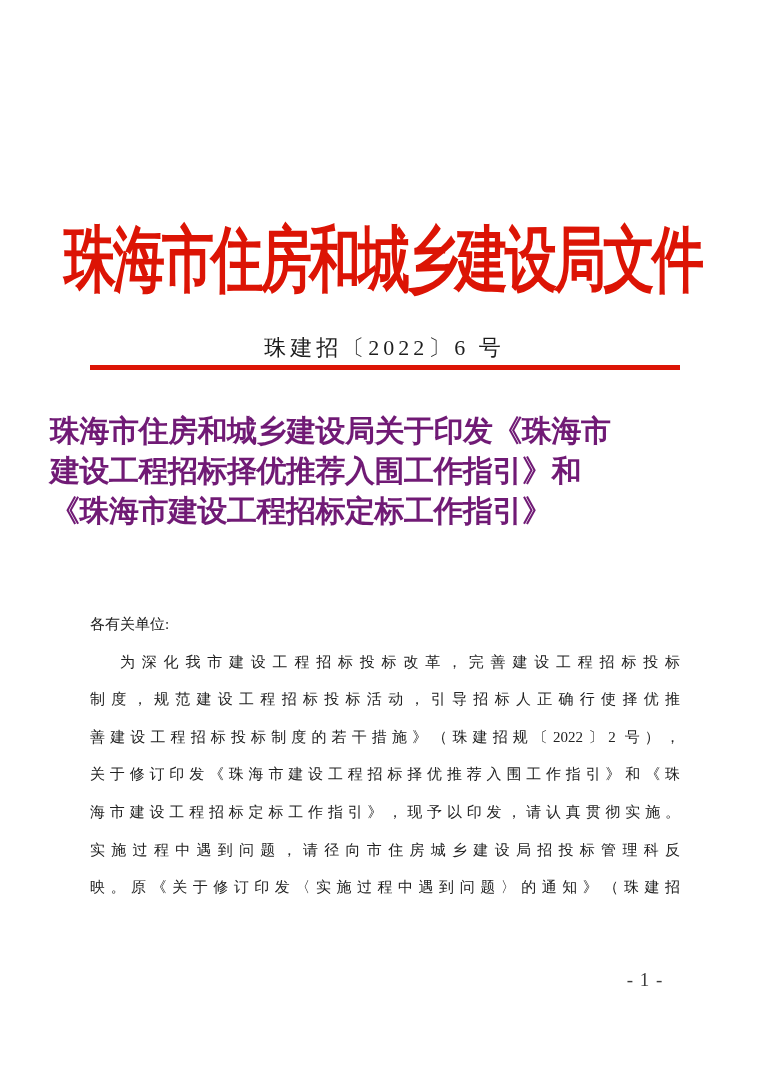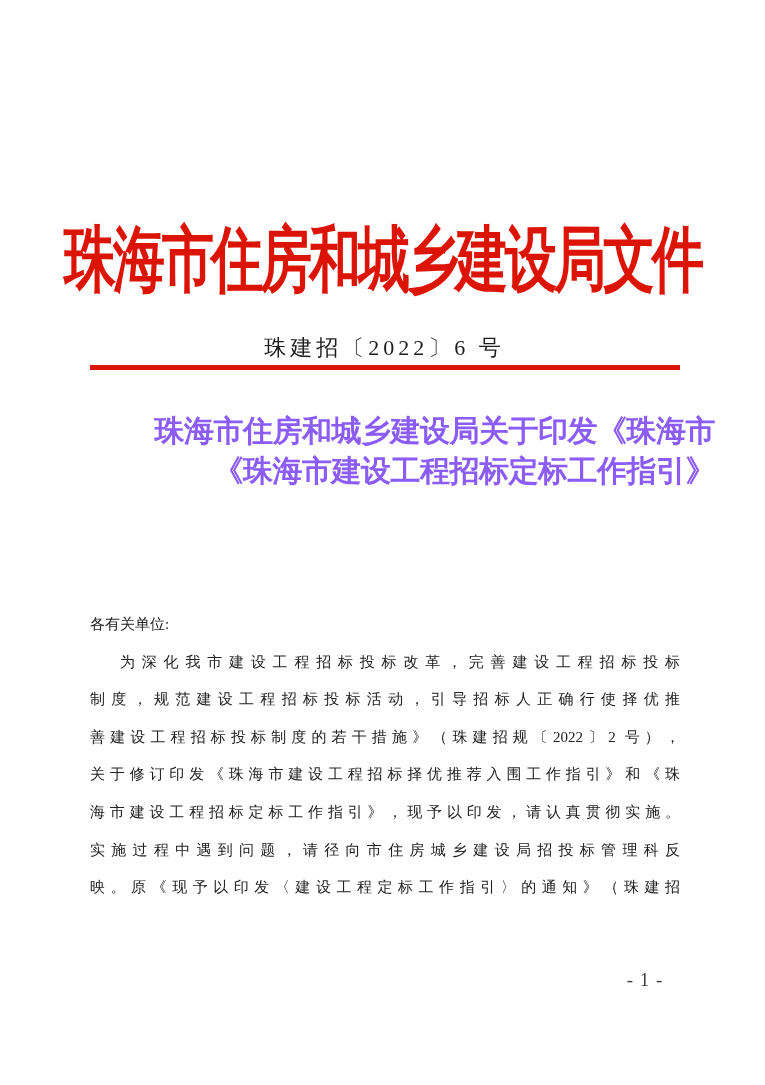--- a/index.html
+++ b/index.html
@@ -45,26 +45,26 @@
     left: 90px;
     width: 590px;
     height: 5px;
     background: var(--accent-red, #dc1405);
   }
   .doc-title {
     position: absolute;
     top: 411px;
     left: 50px;
     width: 665px;
-    text-align: right;
+    text-align: left;
     font-size: 30px;
     font-weight: bold;
     line-height: 40px;
     letter-spacing: -0.5px;
-    color: #8b5cf6;
+    color: #701a75;
   }
   .body-block {
     position: absolute;
     top: 606px;
     left: 90px;
     width: 590px;
     font-size: 15px;
     line-height: 37.6px;
     color: #222222;
   }
@@ -96,29 +96,30 @@
 <div class="page">
 
   <div class="letterhead">珠海市住房和城乡建设局文件</div>
 
   <div class="doc-number">珠建招〔2022〕6 号</div>
 
   <div class="red-rule"></div>
 
   <div class="doc-title">
     <div>珠海市住房和城乡建设局关于印发《珠海市</div>
+    <div>建设工程招标择优推荐入围工作指引》和</div>
     <div>《珠海市建设工程招标定标工作指引》</div>
   </div>
 
   <div class="body-block">
     <div class="salutation">各有关单位:</div>
     <div class="body-line indent">为深化我市建设工程招标投标改革，完善建设工程招标投标</div>
     <div class="body-line">制度，规范建设工程招标投标活动，引导招标人正确行使择优推</div>
     <div class="body-line">善建设工程招标投标制度的若干措施》（珠建招规〔2022〕2 号），</div>
     <div class="body-line">关于修订印发《珠海市建设工程招标择优推荐入围工作指引》和《珠</div>
     <div class="body-line">海市建设工程招标定标工作指引》，现予以印发，请认真贯彻实施。</div>
     <div class="body-line">实施过程中遇到问题，请径向市住房城乡建设局招投标管理科反</div>
-    <div class="body-line">映。原《现予以印发〈建设工程定标工作指引〉的通知》（珠建招</div>
+    <div class="body-line">映。原《关于修订印发〈实施过程中遇到问题〉的通知》（珠建招</div>
   </div>
 
   <div class="page-number">- 1 -</div>
 
 </div>
 
 </body></html>

